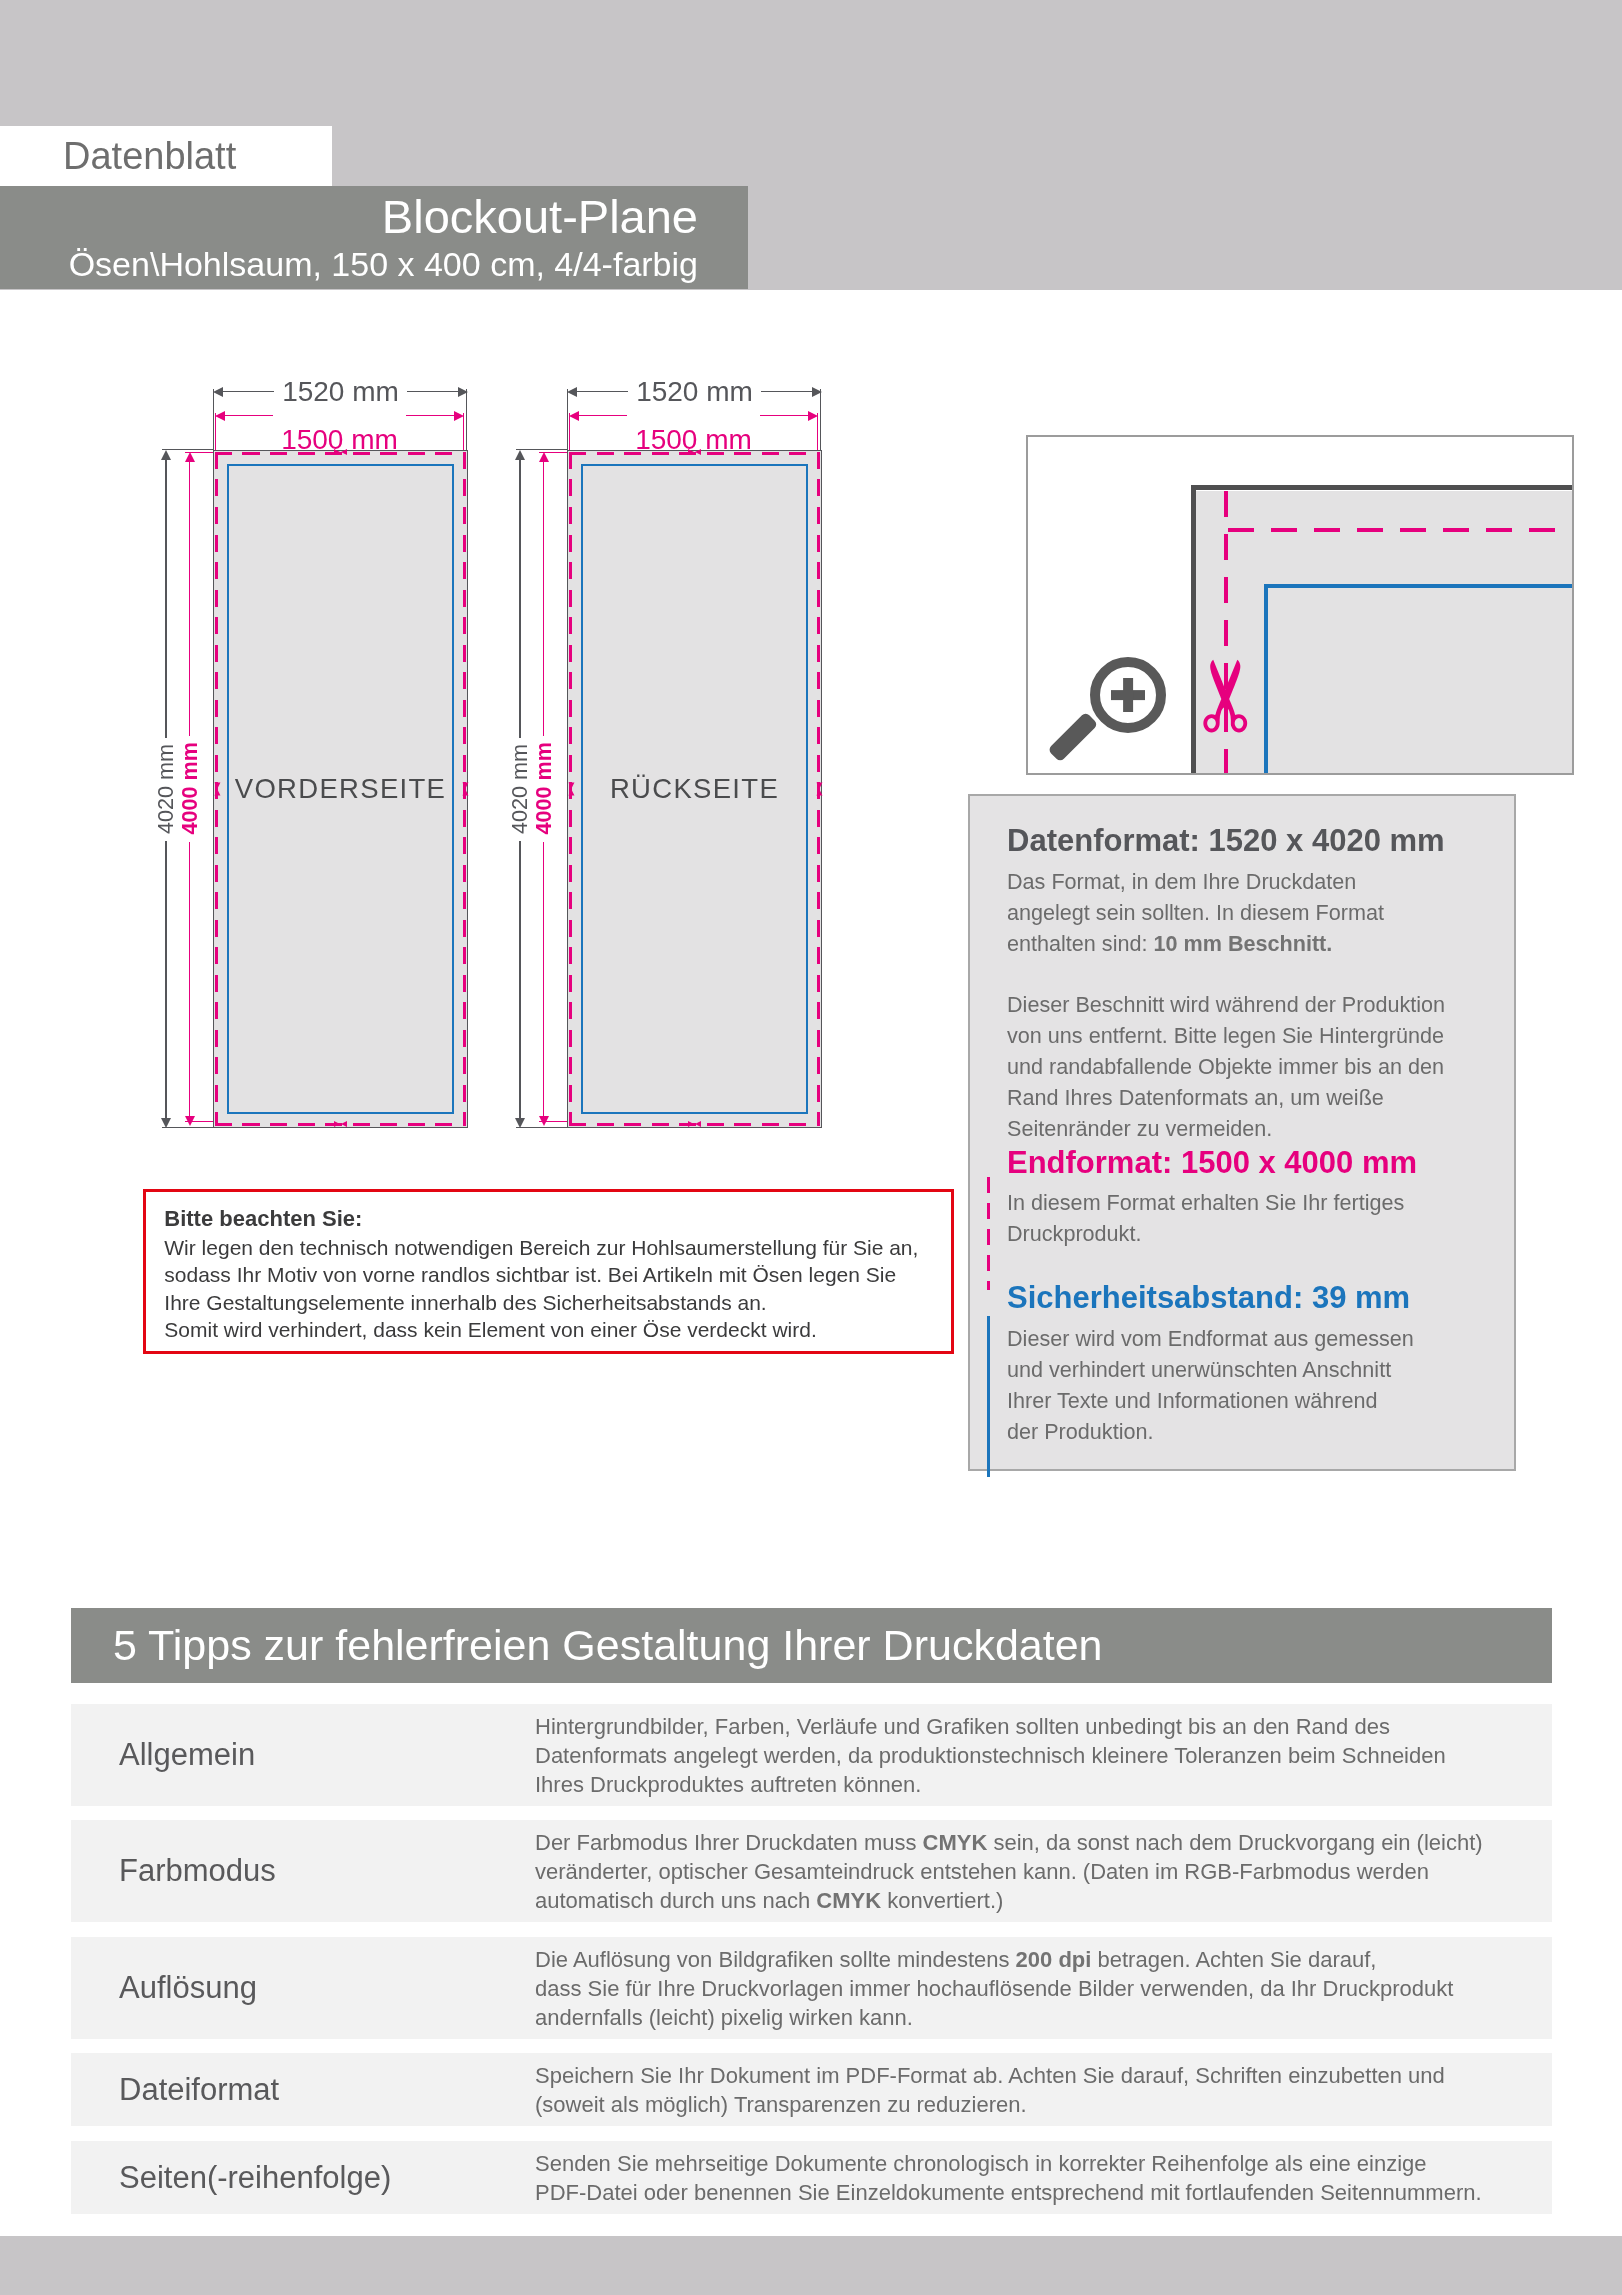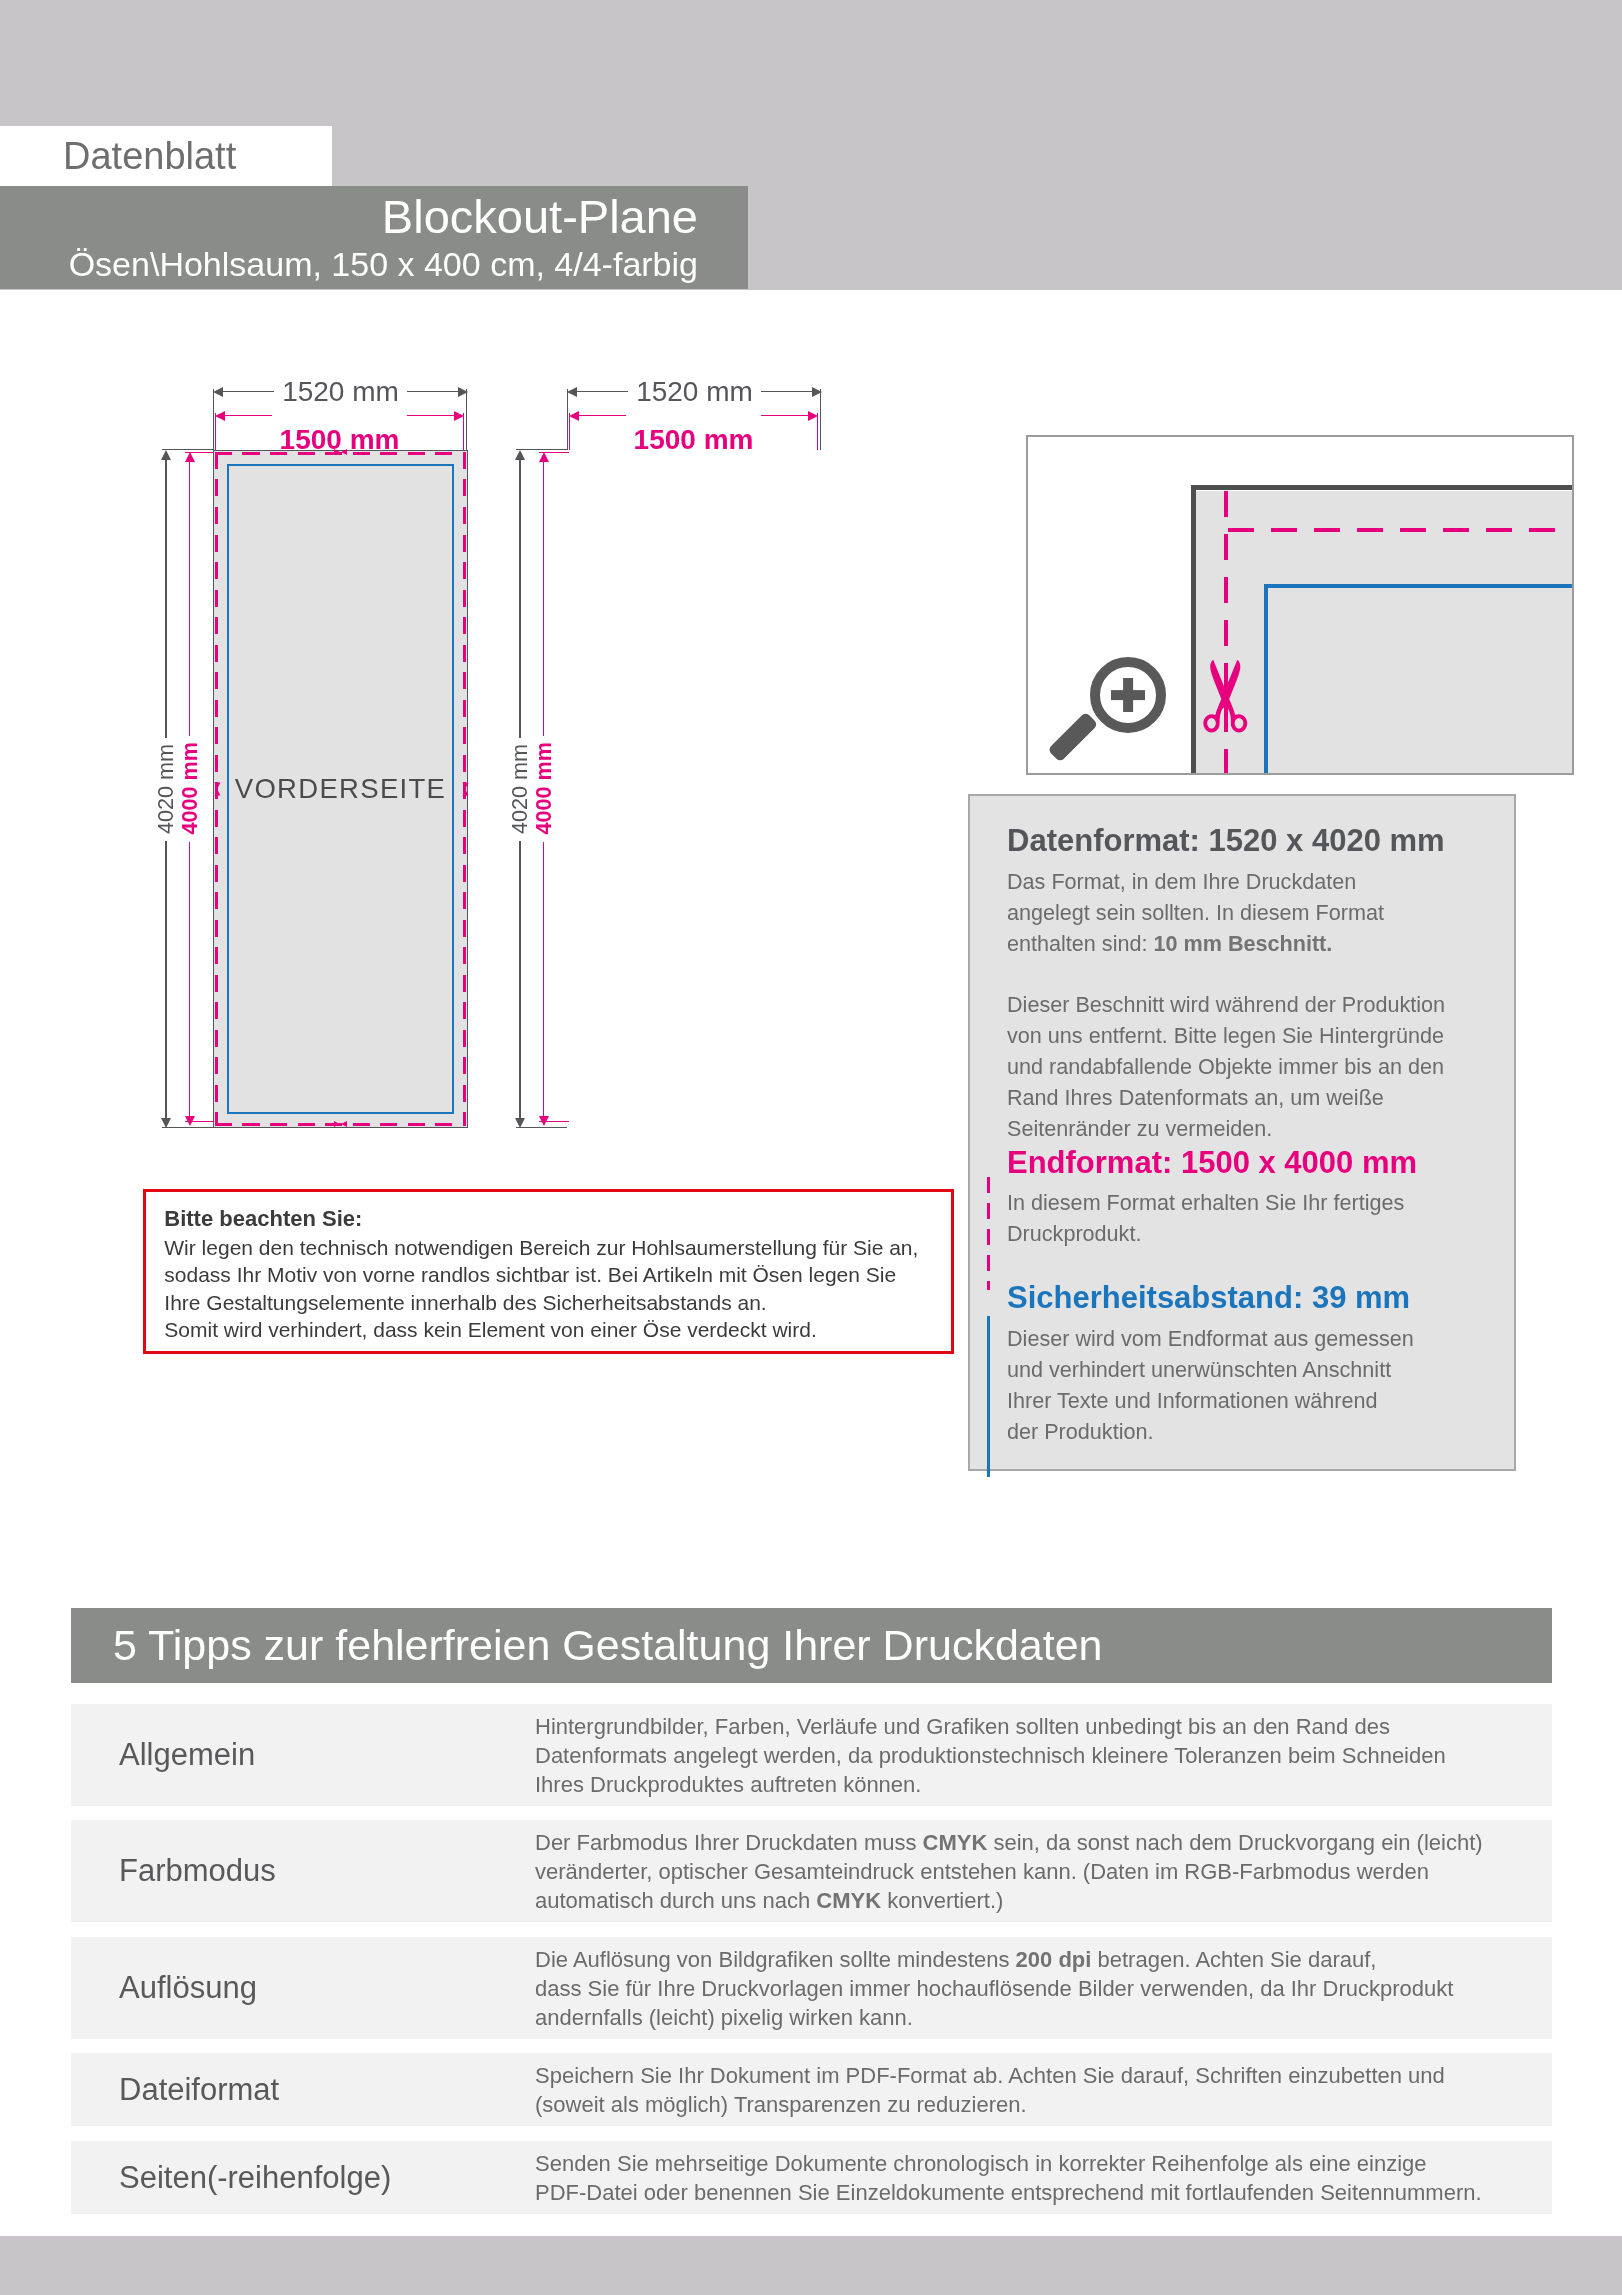--- a/index.html
+++ b/index.html
@@ -21,21 +21,21 @@
   .title-bar{left:0;top:186px;width:748px;height:103px;background:var(--bar);
              color:#fff;text-align:right;padding:5.2px 50px 0 0;}
   .title-bar .t1{font-size:47px;line-height:52px;}
   .title-bar .t2{font-size:34px;line-height:42px;}
 
   
   .hdim{position:absolute;height:21px;display:flex;align-items:center;}
   .hdim .seg{flex:1;height:1.3px;}
   .hdim .lbl{padding:0 7.9px;font-size:28px;white-space:nowrap;}
   .hdim.gray .seg{background:var(--line);} .hdim.gray .lbl{color:var(--line);}
-  .hdim.mag .seg{background:var(--magenta);} .hdim.mag .lbl{color:var(--magenta);font-weight:bold;margin-top:48px;}
+  .hdim.mag .seg{background:var(--magenta);} .hdim.mag .lbl{color:var(--magenta);font-weight:normal;margin-top:48px;}
   .ar{width:0;height:0;}
   .ar-l{border:5.2px solid transparent;border-right:10.5px solid;border-left:0;}
   .ar-r{border:5.2px solid transparent;border-left:10.5px solid;border-right:0;}
   .ar-u{border:5.2px solid transparent;border-bottom:10.5px solid;border-top:0;}
   .ar-d{border:5.2px solid transparent;border-top:10.5px solid;border-bottom:0;}
   .hdim.gray .ar, .vdim.gray .ar{color:var(--line);border-color:transparent;}
   .hdim.gray .ar-l{border-right-color:var(--line);} .hdim.gray .ar-r{border-left-color:var(--line);}
   .hdim.mag .ar-l{border-right-color:var(--magenta);} .hdim.mag .ar-r{border-left-color:var(--magenta);}
   .vdim{position:absolute;width:22px;display:flex;flex-direction:column;align-items:center;}
   .vdim .seg{flex:1;width:1.3px;}
@@ -225,20 +225,44 @@
     <span class="seg"></span>
       <span class="ar ar-d"></span>
   </div>
   <div class="vdim mag" style="left:23.6px;top:72px;height:674px;">
     <span class="ar ar-u"></span>
       <span class="seg"></span>
     <span class="lbl">4000 mm</span>
     <span class="seg"></span>
       <span class="ar ar-d"></span>
   </div>
+  <div class="panel-outer">
+    <div class="dashseg dash-h" style="left:1.3px;right:1.3px;top:1.3px;"></div>
+    <div class="dashseg dash-h" style="left:1.3px;right:1.3px;bottom:1.3px;"></div>
+    <div class="dashseg dash-v" style="top:1.3px;bottom:1.3px;left:1.3px;"></div>
+    <div class="dashseg dash-v" style="top:1.3px;bottom:1.3px;right:1.3px;"></div>
+    <div class="safe-rect"></div>
+    <div class="panel-label">RÜCKSEITE</div>
+    <div class="pm" style="left:calc(50% - 8.5px);top:-2px;">
+        <span class="tr"></span>
+        <span class="tl"></span>
+      </div>
+    <div class="pm" style="left:calc(50% - 8.5px);bottom:-2px;">
+        <span class="tr"></span>
+        <span class="tl"></span>
+      </div>
+    <div class="pm rot" style="left:-5.9px;top:calc(50% - 3.9px);">
+        <span class="tr"></span>
+        <span class="tl"></span>
+      </div>
+    <div class="pm rot" style="right:-5.9px;top:calc(50% - 3.9px);">
+        <span class="tr"></span>
+        <span class="tl"></span>
+      </div>
+  </div>
 </div>
 
 <div class="abs detail-box">
   <div class="illo-fill"></div>
   <div class="illo-edge-v"></div>
   <div class="illo-edge-h"></div>
   <div class="illo-dash-v"></div>
   <div class="illo-dash-h"></div>
   <div class="illo-blue-v"></div>
   <div class="illo-blue-h"></div>

